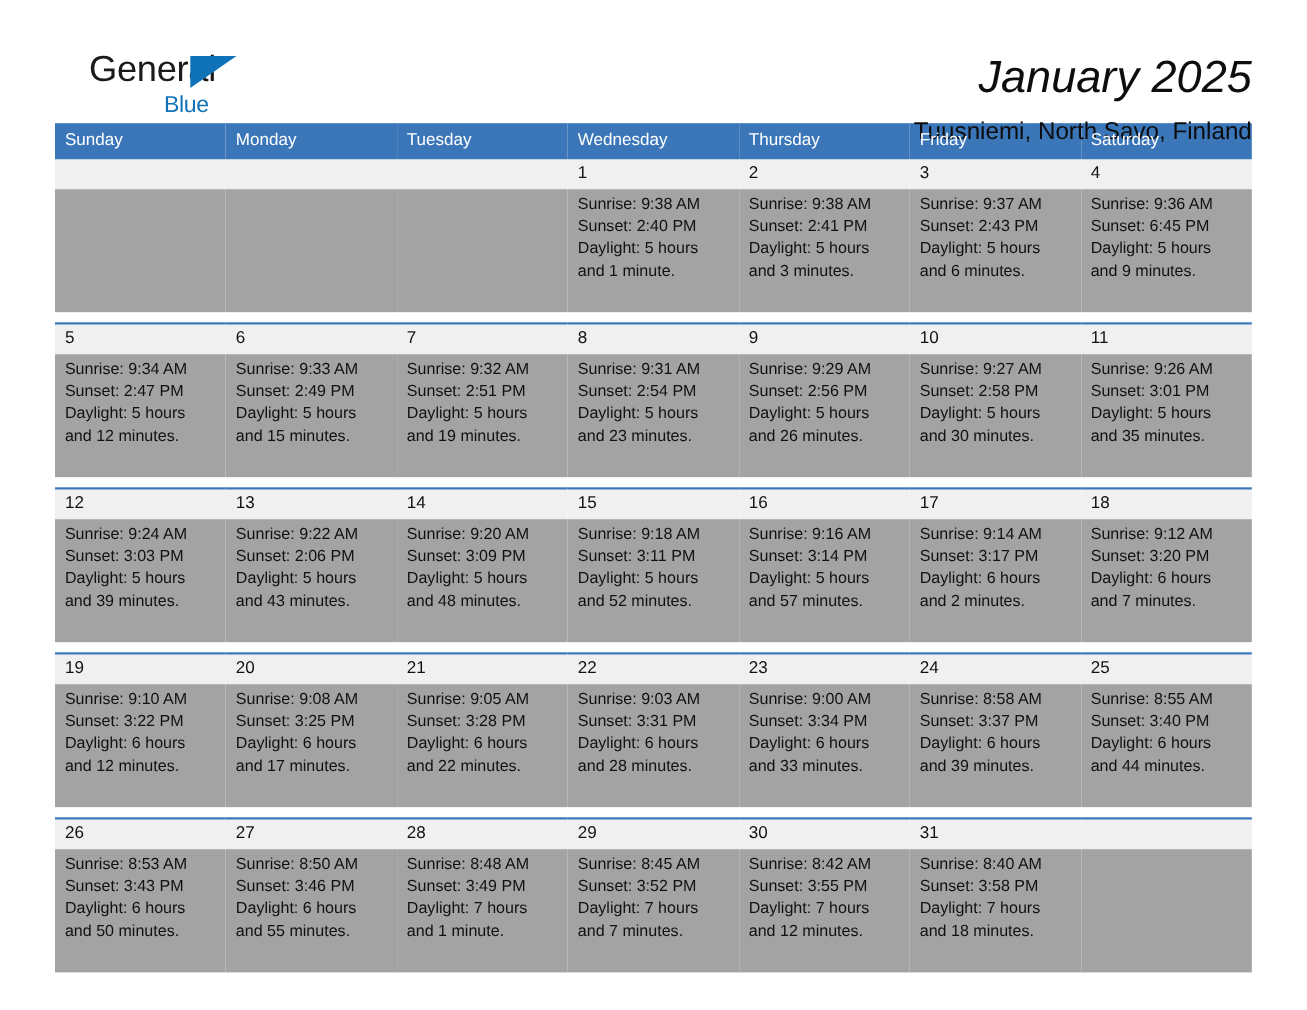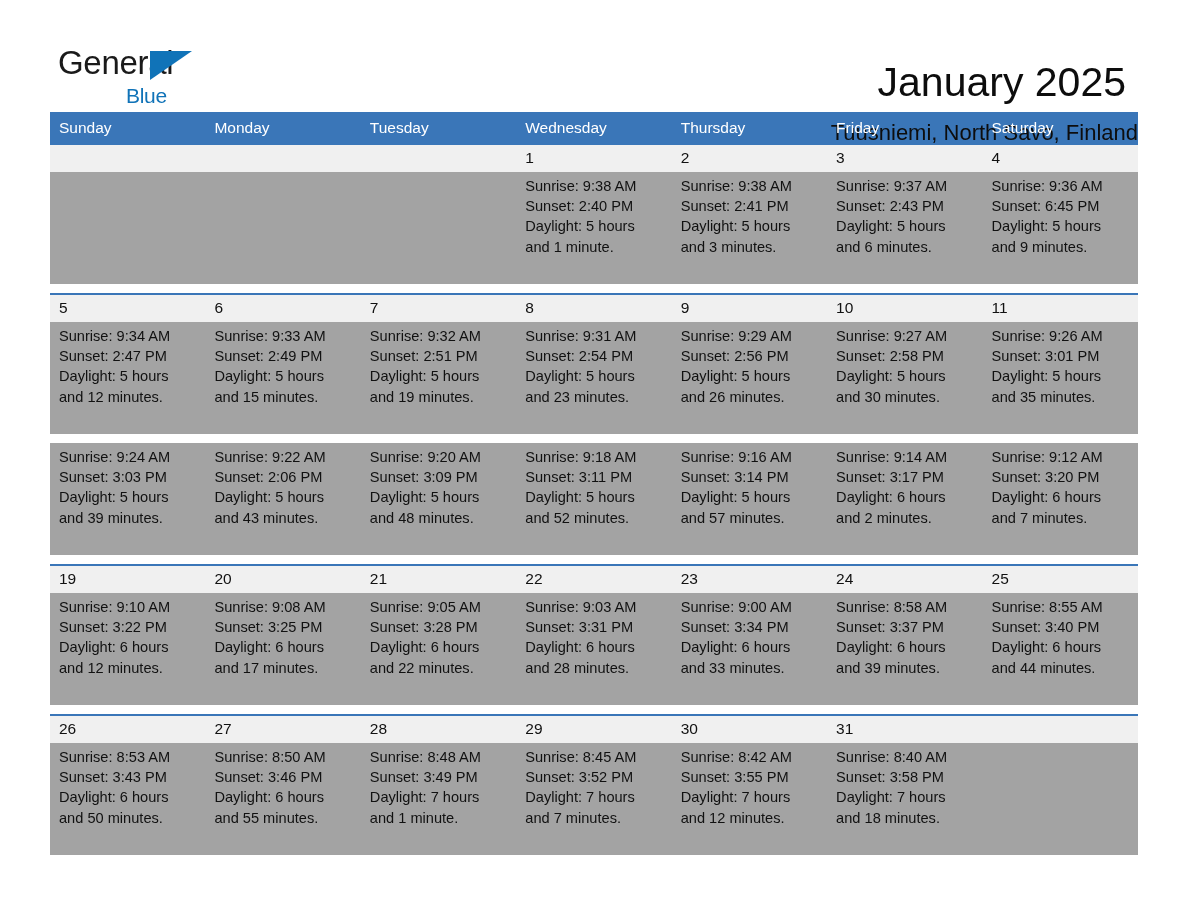--- a/index.html
+++ b/index.html
@@ -29,20 +29,21 @@
     justify-content: space-between;
     padding-top: 44px;
     height: 112px;
     box-sizing: border-box;
   }
   .brand {
     position: relative;
     width: 200px;
     height: 70px;
     flex: 0 0 auto;
+    margin-left: 23px;
   }
   .brand-general {
     position: absolute;
     left: 8px;
     top: 0px;
     font-size: 33px;
     line-height: 38px;
     letter-spacing: -0.3px;
     color: #1a1a1a;
     font-family: "Liberation Sans", sans-serif;
@@ -69,22 +70,23 @@
   .titles {
     text-align: right;
     flex: 1 1 auto;
     padding-top: 2px;
   }
   .cal-title {
     font-size: 41px;
     line-height: 48px;
     color: #0d0d0d;
     font-weight: normal;
-    margin: 12px;
+    margin: 0;
     letter-spacing: 0px;
+    font-style: italic;
   }
   .cal-subtitle {
     font-size: 22px;
     line-height: 30px;
     color: #0d0d0d;
     margin: 10px 0 0 0;
     font-weight: normal;
   }
 
   
@@ -279,20 +281,29 @@
           <div class="detail-line">Sunrise: 9:26 AM</div>
           <div class="detail-line">Sunset: 3:01 PM</div>
           <div class="detail-line">Daylight: 5 hours</div>
           <div class="detail-line">and 35 minutes.</div>
         </td>
       </tr>
       <tr class="spacer">
           <td colspan="7"></td>
         </tr>
 
+      <tr class="numrow">
+        <td>12</td>
+        <td>13</td>
+        <td>14</td>
+        <td>15</td>
+        <td>16</td>
+        <td>17</td>
+        <td>18</td>
+      </tr>
       <tr class="detailrow">
         <td>
           <div class="detail-line">Sunrise: 9:24 AM</div>
           <div class="detail-line">Sunset: 3:03 PM</div>
           <div class="detail-line">Daylight: 5 hours</div>
           <div class="detail-line">and 39 minutes.</div>
         </td>
         <td>
           <div class="detail-line">Sunrise: 9:22 AM</div>
           <div class="detail-line">Sunset: 2:06 PM</div>

